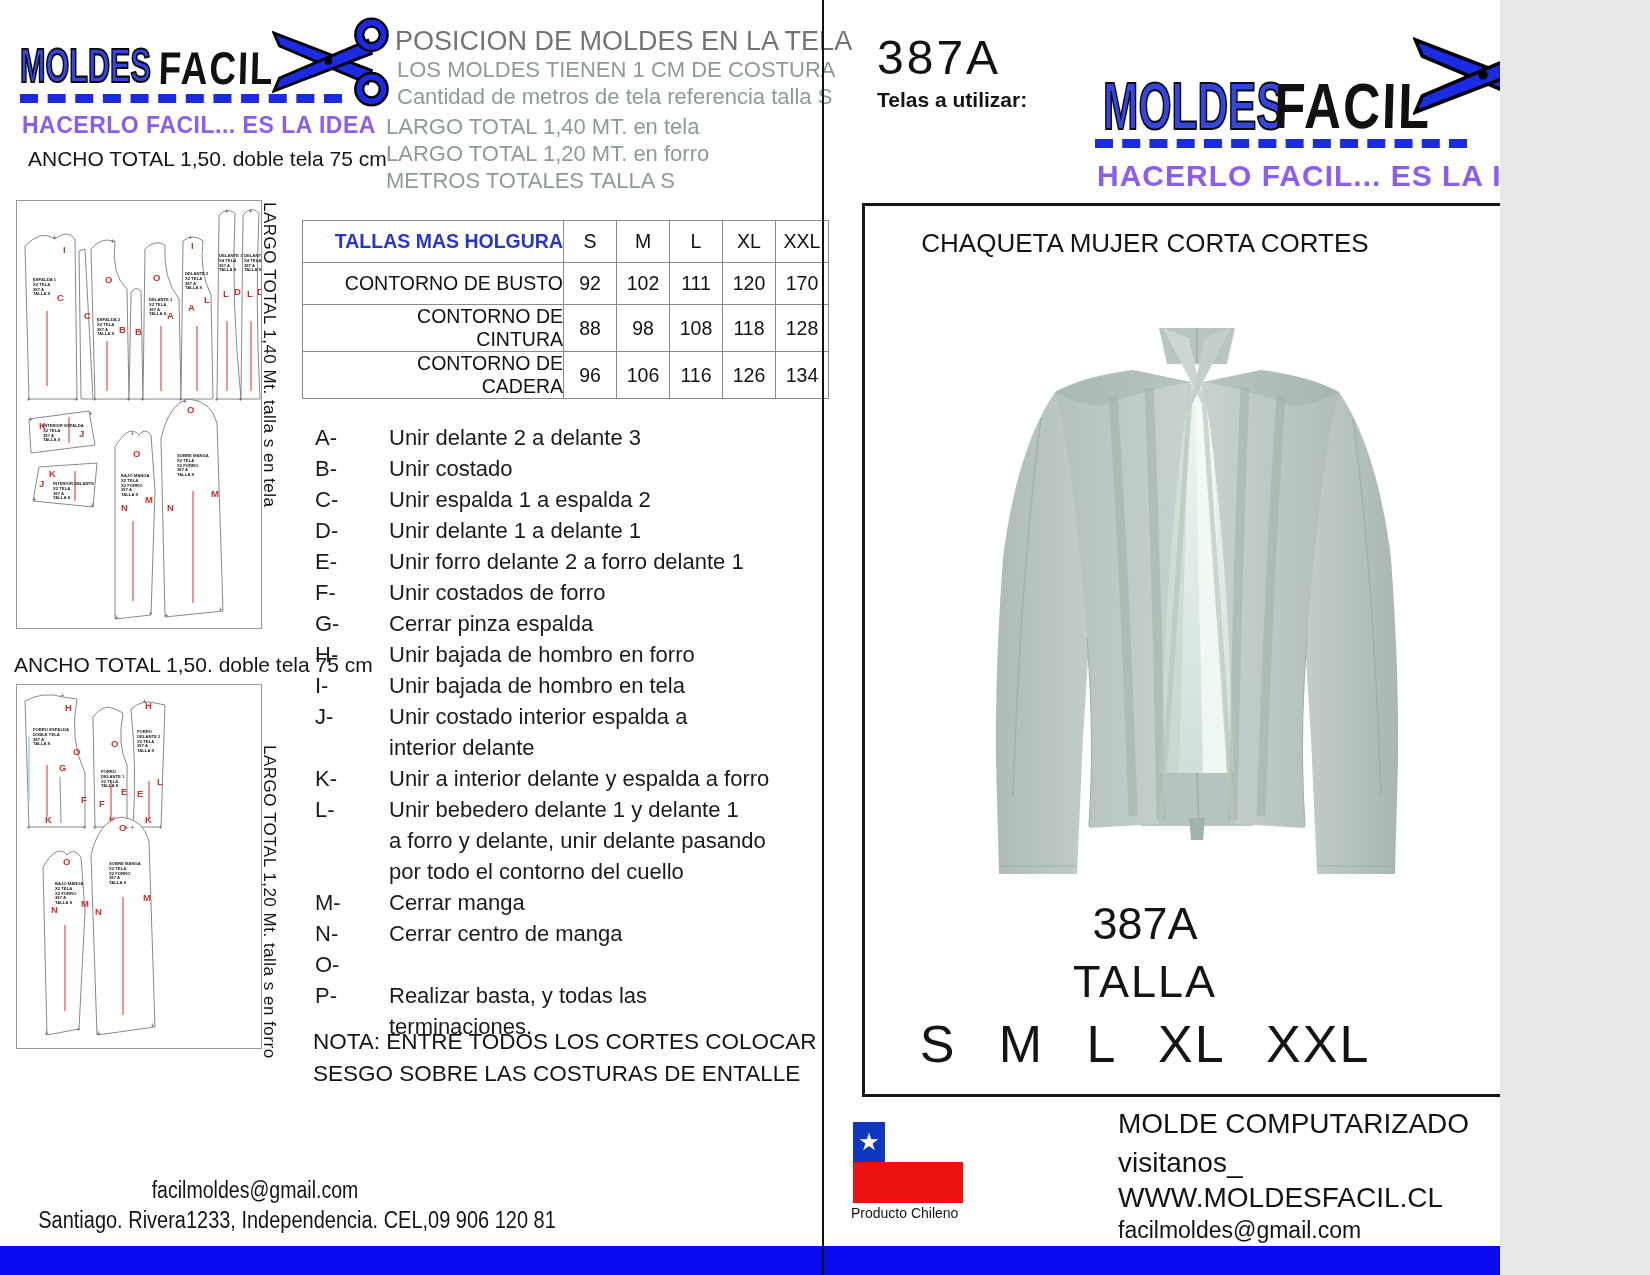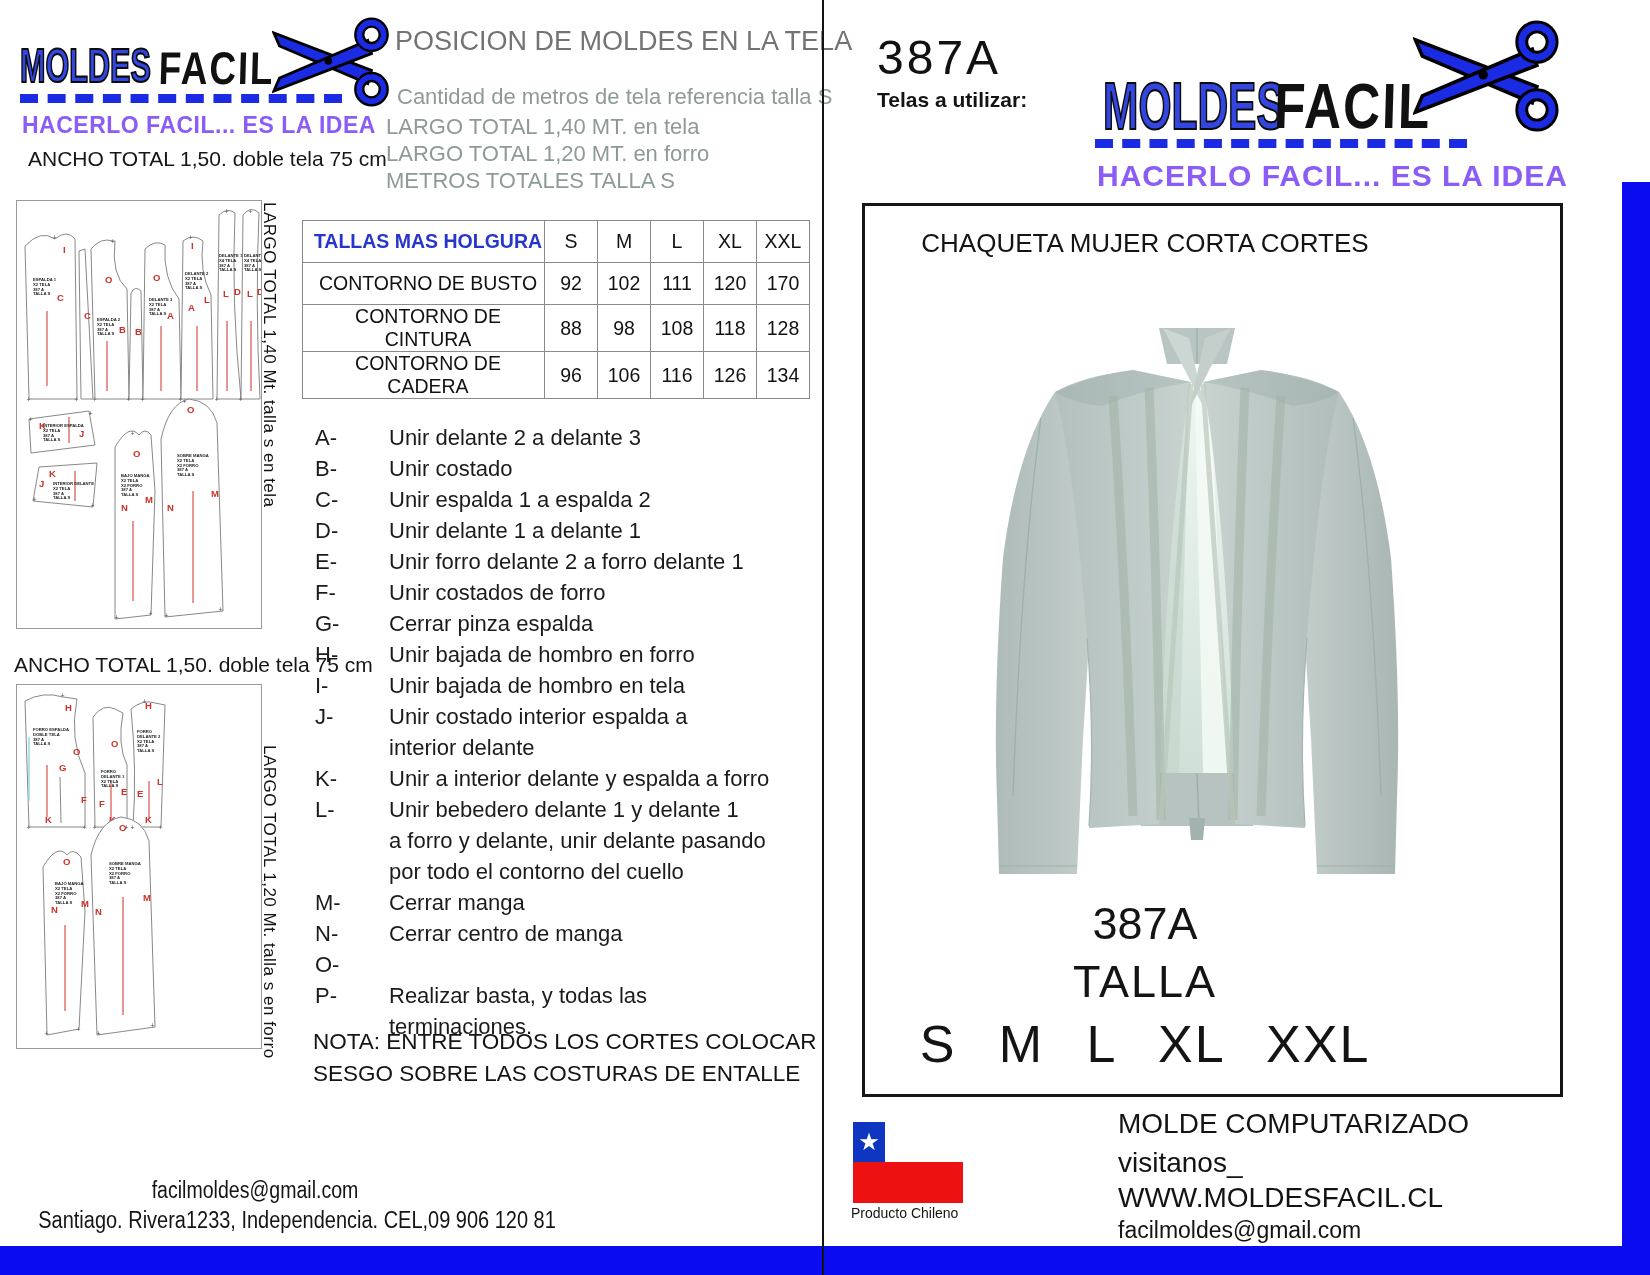--- a/index.html
+++ b/index.html
@@ -1,16 +1,16 @@
 <!DOCTYPE html>
 <html><head>
 <meta charset="utf-8">
 <style>
   html,body{margin:0;padding:0;background:#e8e8e8;}
-  #page{position:relative;width:1650px;height:1275px;background:#ffffff;overflow:hidden;
+  #page{position:relative;width:1500px;height:1275px;background:#ffffff;overflow:hidden;
         font-family:"Liberation Sans",sans-serif;color:#141414;}
   .abs{position:absolute;}
   
   .divider-v{left:822px;top:0;width:2px;height:1275px;background:#121212;z-index:30;}
   .bar-bottom{left:0;top:1246px;width:1650px;height:29px;background:#0b0bf2;z-index:20;}
   .bar-right{left:1622px;top:182px;width:28px;height:1093px;background:#0b0bf2;z-index:20;}
   
   .logo .w1{display:inline-block;font-weight:800;color:#3346e0;
             -webkit-text-stroke:1.6px #0c0c0c;text-shadow:0 0 1px #000;
             transform:scale(0.85,1.32);transform-origin:left bottom;white-space:nowrap;}
@@ -30,21 +30,21 @@
   .side-label{writing-mode:vertical-rl;font-size:17px;color:#111;white-space:nowrap;letter-spacing:0.5px;}
   .foot{width:510px;text-align:center;white-space:nowrap;transform:scaleX(0.85);transform-origin:center;}
   .foot1{font-size:23px;}
   .foot2{font-size:23.5px;}
   
   .mid-head{font-size:27px;color:#737373;white-space:nowrap;}
   .mid-gray{font-size:22px;color:#8d9a97;white-space:nowrap;}
   table.sizes{border-collapse:collapse;table-layout:fixed;background:#fff;}
   table.sizes td,table.sizes th{border:1.5px solid #8a8a8a;height:41px;padding:0;
       font-size:19.5px;font-weight:400;color:#121212;text-align:center;vertical-align:middle;}
-  table.sizes .lblcol{width:232px;text-align:center;padding-left:9px;margin-top:25px;}
+  table.sizes .lblcol{width:232px;text-align:right;padding-left:28px;margin-top:25px;}
   table.sizes .szcol{width:52px;}
   table.sizes .hdr-label{color:#2636cd;font-weight:700;}
   .instr-row{display:flex;font-size:22px;line-height:31px;color:#1b1b1b;}
   .instr-row .il{width:74px;flex:none;}
   .instr-row .it{white-space:pre-line;}
   .nota{font-size:22.5px;line-height:32px;white-space:pre-line;color:#141414;}
   
   .code-big{font-size:48px;letter-spacing:3px;color:#111;}
   .fab-title{font-size:21px;font-weight:700;white-space:nowrap;}
   .fab-line{font-size:21px;white-space:nowrap;line-height:25.5px;}
@@ -229,20 +229,21 @@
         <text x="79.5" y="350.5" fill="#555" font-size="7">+</text>
         <text x="133.5" y="342.5" fill="#555" font-size="7">+</text>
       </svg>
   </div>
   <div class="abs side-label" style="left:259px;top:745px;">LARGO TOTAL 1,20 Mt.  talla s en forro</div>
 
   <div class="abs foot foot1" style="left:0;top:1177px;">facilmoldes@gmail.com</div>
   <div class="abs foot foot2" style="left:0;top:1207px;">Santiago. Rivera1233, Independencia. CEL,09 906 120 81</div>
 
   <div class="abs mid-head" style="left:395px;top:26px;">POSICION DE MOLDES EN LA TELA</div>
+  <div class="abs mid-gray" style="left:397px;top:57px;">LOS MOLDES TIENEN 1 CM DE COSTURA</div>
   <div class="abs mid-gray" style="left:397px;top:84px;">Cantidad de metros de tela referencia talla S</div>
   <div class="abs mid-gray" style="left:386px;top:114px;">LARGO  TOTAL 1,40 MT.  en tela</div>
   <div class="abs mid-gray" style="left:386px;top:141px;">LARGO  TOTAL 1,20 MT.  en forro</div>
   <div class="abs mid-gray" style="left:386px;top:168px;">METROS TOTALES TALLA S</div>
 
   <table class="abs sizes" style="left:302px;top:220px;">
     <thead>
         <tr id="size-head-row">
           <th class="lblcol hdr-label">TALLAS MAS HOLGURA</th>
           <th class="szcol">S</th>

